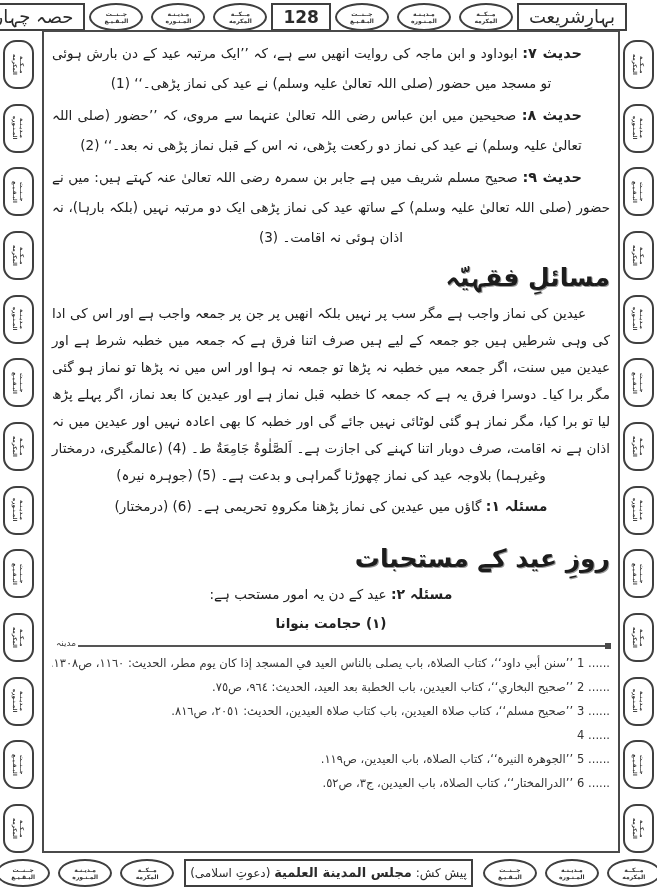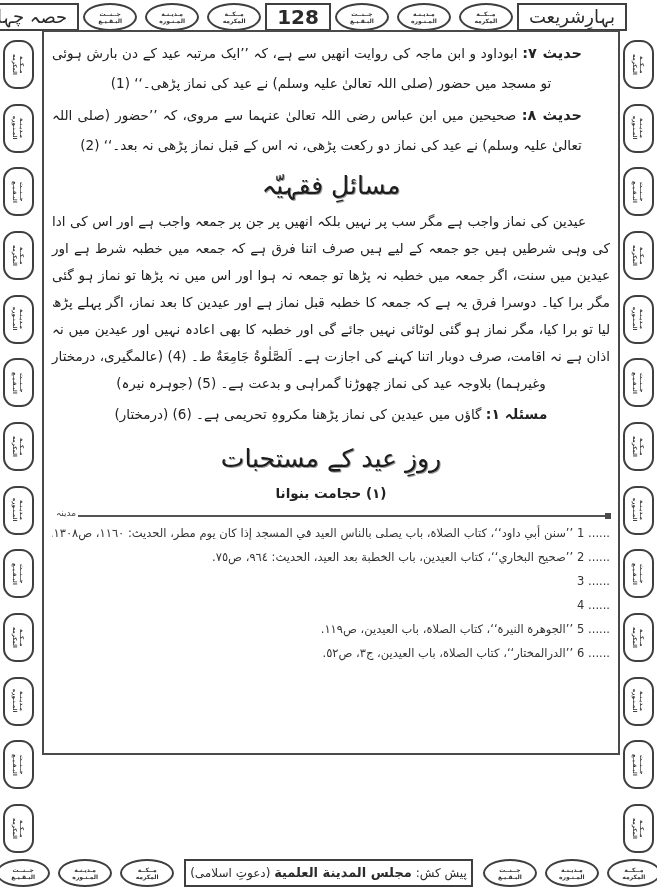--- a/index.html
+++ b/index.html
@@ -11,21 +11,21 @@
   
   .header{
     position:absolute;top:2px;right:0;left:0;height:30px;
     display:flex;align-items:center;justify-content:space-between;
     padding:0 30px 0 70px;box-sizing:border-box;gap:4px;
   }
   .hbox{
     border:2px solid #3f3f3f;background:#fff;padding:1px 10px;
     font-weight:normal;font-size:18px;white-space:nowrap;line-height:22px;
   }
-  .page-num{font-size:20px;font-weight:bold;padding:1px 10px;}
+  .page-num{font-size:17px;font-weight:bold;padding:1px 10px;}
   .oval-group{display:flex;gap:8px;align-items:center;}
   .cartouche{
     width:50px;height:24px;border:2px solid #3f3f3f;border-radius:50%;
     display:flex;flex-direction:column;align-items:center;justify-content:center;
     background:#fff;overflow:hidden;
   }
   .cartouche span{font-size:6px;line-height:7px;color:#333;white-space:nowrap;font-weight:bold;}
   
   .side-col{
     position:absolute;top:40px;width:32px;height:813px;
@@ -37,41 +37,41 @@
     width:27px;height:45px;border:2px solid #3f3f3f;border-radius:13px;
     display:flex;align-items:center;justify-content:center;gap:1px;
     background:#fff;overflow:hidden;
   }
   .medallion span{
     writing-mode:vertical-rl;font-size:5.5px;line-height:6px;color:#333;
     white-space:nowrap;font-weight:bold;
   }
   
   .frame{
-    position:absolute;top:30px;right:37px;width:578px;height:725px;
+    position:absolute;top:30px;right:37px;width:578px;height:823px;
     border:2px solid #4a4a4a;box-sizing:border-box;
     padding:4px 8px;overflow:hidden;background:#fff;
   }
   .hadith{
     margin:2px 0;font-size:13.5px;line-height:30px;
     text-align:justify;text-align-last:center;text-indent:28px;color:#222;
   }
   .hadith .h-label{font-weight:bold;font-size:14.5px;}
   .section-heading{
-    text-align:center;font-weight:normal;font-size:25px;line-height:36px;
+    text-align:right;font-weight:bold;font-size:25px;line-height:36px;
     margin:8px 0 4px;color:#1c1c1c;text-shadow:1px 1px 0 #9a9a9a;
   }
   .fiqh-para{
     margin:2px 0;font-size:13.5px;line-height:27px;
     text-align:justify;text-align-last:center;text-indent:24px;color:#222;
   }
   .masala{margin:4px 0;font-size:13.5px;line-height:26px;text-align:center;color:#222;}
   .masala .m-label{font-weight:bold;font-size:14px;}
   .list-item{margin:2px 0;font-size:13.5px;line-height:24px;text-align:center;font-weight:bold;color:#222;}
-  .heading-2{margin-top:14px;}
+  .heading-2{margin-top:22px;}
   
   .fn-separator{position:relative;border-top:2px solid #555;margin:10px 2px 4px;height:0;}
   .fn-separator .watermark{
     position:absolute;left:0;top:-8px;font-size:9px;color:#444;background:#fff;padding:0 2px;line-height:9px;
   }
   .fn-separator:after{
     content:"";position:absolute;right:-3px;top:-4px;width:6px;height:6px;background:#4a4a4a;
   }
   
   .footnotes{font-size:11.5px;line-height:24px;color:#333;}
@@ -243,47 +243,50 @@
         <span>المکرمه</span>
       </div>
     </div>
 
   <div class="frame">
 
     <p class="hadith"><span class="h-label">حدیث ۷:</span> <span>ابوداود و ابن ماجہ کی روایت انھیں سے ہے، کہ ’’ایک مرتبہ عید کے دن بارش ہوئی تو مسجد میں حضور (صلی اللہ تعالیٰ علیہ وسلم) نے عید کی نماز پڑھی۔‘‘ (1)</span></p>
 
     <p class="hadith"><span class="h-label">حدیث ۸:</span> <span>صحیحین میں ابن عباس رضی اللہ تعالیٰ عنہما سے مروی، کہ ’’حضور (صلی اللہ تعالیٰ علیہ وسلم) نے عید کی نماز دو رکعت پڑھی، نہ اس کے قبل نماز پڑھی نہ بعد۔‘‘ (2)</span></p>
 
+    <p class="hadith"><span class="h-label">حدیث ۹:</span> <span>صحیح مسلم شریف میں ہے جابر بن سمرہ رضی اللہ تعالیٰ عنہ کہتے ہیں: میں نے حضور (صلی اللہ تعالیٰ علیہ وسلم) کے ساتھ عید کی نماز پڑھی ایک دو مرتبہ نہیں (بلکہ بارہا)، نہ اذان ہوئی نہ اقامت۔ (3)</span></p>
 
     <div class="section-heading">مسائلِ فقہیّہ</div>
 
     <p class="fiqh-para">عیدین کی نماز واجب ہے مگر سب پر نہیں بلکہ انھیں پر جن پر جمعہ واجب ہے اور اس کی ادا کی وہی شرطیں ہیں جو جمعہ کے لیے ہیں صرف اتنا فرق ہے کہ جمعہ میں خطبہ شرط ہے اور عیدین میں سنت، اگر جمعہ میں خطبہ نہ پڑھا تو جمعہ نہ ہوا اور اس میں نہ پڑھا تو نماز ہو گئی مگر برا کیا۔ دوسرا فرق یہ ہے کہ جمعہ کا خطبہ قبل نماز ہے اور عیدین کا بعد نماز، اگر پہلے پڑھ لیا تو برا کیا، مگر نماز ہو گئی لوٹائی نہیں جائے گی اور خطبہ کا بھی اعادہ نہیں اور عیدین میں نہ اذان ہے نہ اقامت، صرف دوبار اتنا کہنے کی اجازت ہے۔ اَلصَّلٰوةُ جَامِعَةٌ ط۔ (4) (عالمگیری، درمختار وغیرہما) بلاوجہ عید کی نماز چھوڑنا گمراہی و بدعت ہے۔ (5) (جوہرہ نیرہ)</p>
 
     <p class="masala"><span class="m-label">مسئلہ ۱:</span> <span>گاؤں میں عیدین کی نماز پڑھنا مکروہِ تحریمی ہے۔ (6) (درمختار)</span></p>
 
     <div class="section-heading heading-2">روزِ عید کے مستحبات</div>
 
+    <p class="masala"><span class="m-label">مسئلہ ۲:</span> <span>عید کے دن یہ امور مستحب ہے:</span></p>
 
     <div class="list-item">(۱) حجامت بنوانا</div>
 
     <div class="fn-separator">
       <span class="watermark">مدینہ</span>
     </div>
 
     <div class="footnotes">
         <div class="footnote">
           <span class="fn-num">1 ......</span>
           <span class="fn-text">’’سنن أبي داود‘‘، كتاب الصلاة، باب يصلى بالناس العيد في المسجد إذا كان يوم مطر، الحديث: ١١٦٠، ص١٣٠٨.</span>
         </div>
         <div class="footnote">
           <span class="fn-num">2 ......</span>
           <span class="fn-text">’’صحيح البخاري‘‘، كتاب العيدين، باب الخطبة بعد العيد، الحديث: ٩٦٤، ص٧٥.</span>
         </div>
         <div class="footnote">
           <span class="fn-num">3 ......</span>
+          <span class="fn-text">’’صحيح مسلم‘‘، كتاب صلاة العيدين، باب كتاب صلاة العيدين، الحديث: ٢٠٥١، ص٨١٦.</span>
         </div>
         <div class="footnote">
           <span class="fn-num">4 ......</span>
         </div>
         <div class="footnote">
           <span class="fn-num">5 ......</span>
           <span class="fn-text">’’الجوهرة النيرة‘‘، كتاب الصلاة، باب العيدين، ص١١٩.</span>
         </div>
         <div class="footnote">
           <span class="fn-num">6 ......</span>

